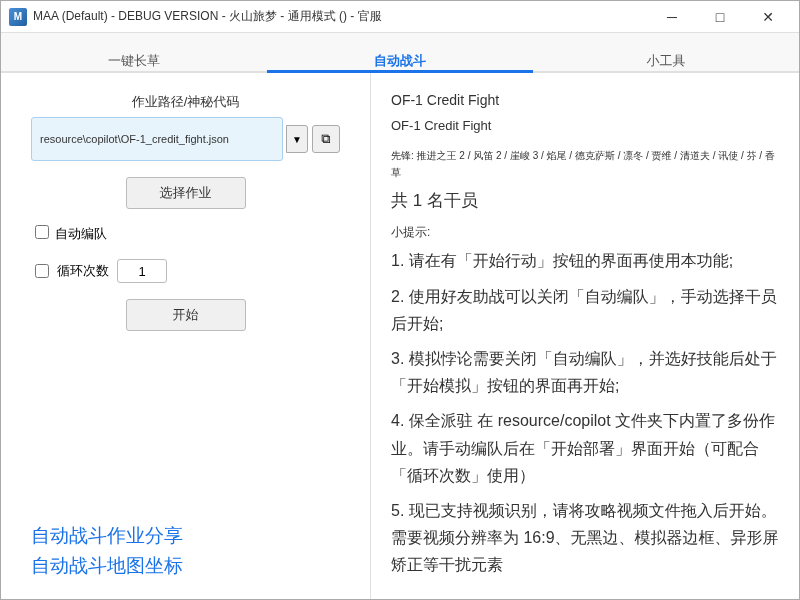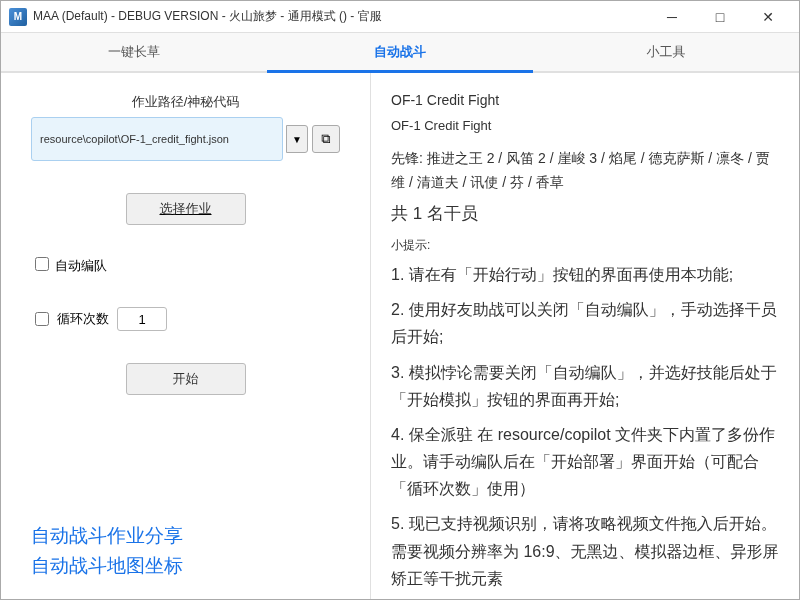--- a/index.html
+++ b/index.html
@@ -74,21 +74,21 @@
     .tab-bar {
       display: flex;
       background: #f8f8f8;
       border-bottom: 2px solid #e0e0e0;
       height: 40px;
     }
 
     .tab {
       flex: 1;
       display: flex;
-      align-items: center;
+      align-items: flex-end;
       justify-content: center;
       font-size: 13px;
       cursor: pointer;
       color: #555;
       border-bottom: 3px solid transparent;
       margin-bottom: -2px;
     }
 
     .tab.active {
       color: #1a73e8;
@@ -103,21 +103,21 @@
       overflow: hidden;
     }
 
     
     .left-panel {
       width: 370px;
       padding: 20px 30px;
       border-right: 1px solid #e0e0e0;
       display: flex;
       flex-direction: column;
-      gap: 32px;
+      gap: 16px;
     }
 
     .field-label {
       text-align: center;
       color: #333;
       margin-bottom: 6px;
       font-size: 13px;
     }
 
     .file-input-row {
@@ -243,21 +243,21 @@
       margin-bottom: 2px;
     }
 
     .right-panel .op-title-sub {
       font-size: 13px;
       color: #333;
       margin-bottom: 10px;
     }
 
     .op-detail {
-      font-size: 14px;
+      font-size: 10px;
       color: #333;
       line-height: 1.7;
       margin-bottom: 6px;
     }
 
     .op-count {
       font-size: 17px;
       margin-bottom: 6px;
     }
 
@@ -313,21 +313,21 @@
         <div class="field-label">作业路径/神秘代码</div>
         <div class="file-input-row">
           <div class="file-input-box">
             <span style="font-size:11px; overflow:hidden; text-overflow:ellipsis; white-space:nowrap;">resource\copilot\OF-1_credit_fight.json</span>
           </div>
           <button class="file-dropdown-btn">▼</button>
           <button class="copy-btn">⧉</button>
         </div>
       </div>
 
-      <div style="display:flex; justify-content:center;text-decoration:underline;">
+      <div style="display:flex; justify-content:center;">
         <button class="btn-primary">选择作业</button>
       </div>
 
       <div class="checkbox-row">
         <input type="checkbox" class="checkbox-input" style="">
         <label>自动编队</label>
       </div>
 
       <div class="loop-row">
         <input type="checkbox" class="checkbox-input" style="">

